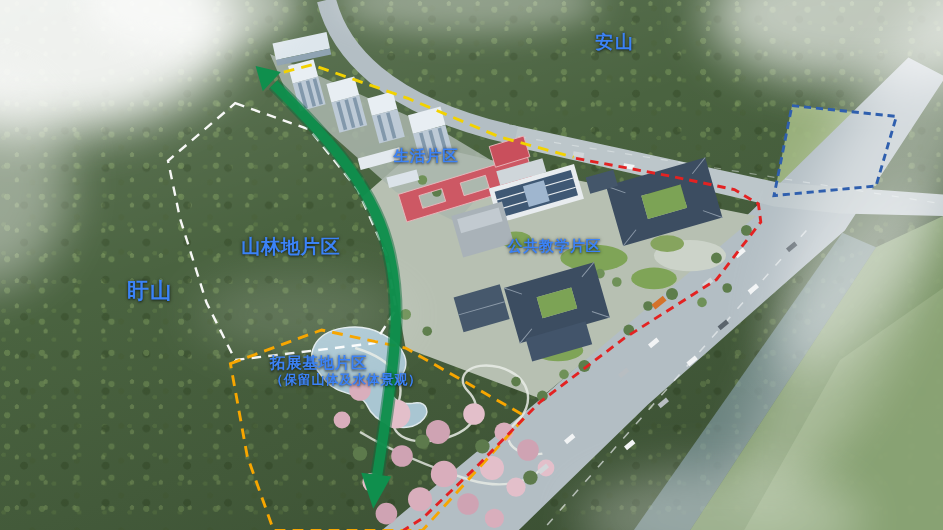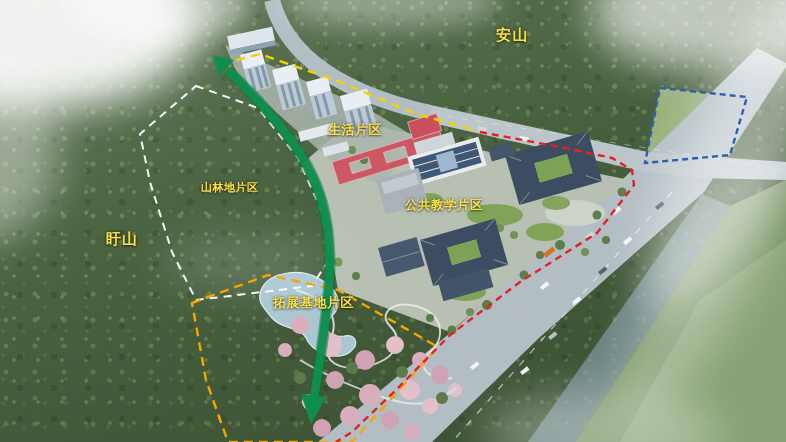--- a/index.html
+++ b/index.html
@@ -17,31 +17,31 @@
       radial-gradient(circle 4px at 27px 7px, rgba(72,96,56,.60) 0 60%, transparent 70%),
       radial-gradient(circle 3px at 3px 19px, rgba(96,124,72,.55) 0 60%, transparent 70%);
     background-size:29px 26px,34px 31px,24px 21px,37px 29px,21px 24px;
   }
   .forest::after{
     content:"";position:absolute;inset:0;
     background:linear-gradient(160deg, rgba(255,255,255,.16) 0%, rgba(255,255,255,0) 38%, rgba(18,28,16,.28) 90%);
   }
   svg.plan{position:absolute;left:0;top:0;}
   .lbl{
-    position:absolute;color:#fde047;font-weight:bold;white-space:nowrap;
+    position:absolute;color:#3b82f6;font-weight:bold;white-space:nowrap;
     text-shadow:0 0 3px rgba(0,0,0,.55),0 1px 2px rgba(0,0,0,.45);
     pointer-events:none;
   }
   #lbl-anshan   {left:496px;top:26px; font-size:15px;letter-spacing:1.5px;}
   #lbl-phase2   {left:625px;top:114px;font-size:13px;letter-spacing:.5px;}
   #lbl-living   {left:328px;top:121px;font-size:13px;letter-spacing:.5px;}
-  #lbl-forest   {left:201px;top:180px;font-size:11px;letter-spacing:.5px;}
-  #lbl-xushan   {left:106px;top:230px;font-size:15px;letter-spacing:1px;}
-  #lbl-teaching {left:405px;top:197px;font-size:12.5px;letter-spacing:.5px;}
-  #lbl-expansion{left:225px;top:295px;font-size:13px;letter-spacing:.5px;line-height:15px;margin-left:48px;}
+  #lbl-forest   {left:201px;top:196px;font-size:16px;letter-spacing:.5px;}
+  #lbl-xushan   {left:106px;top:230px;font-size:18px;letter-spacing:1px;}
+  #lbl-teaching {left:423px;top:197px;font-size:12.5px;letter-spacing:.5px;}
+  #lbl-expansion{left:225px;top:295px;font-size:13px;letter-spacing:.5px;line-height:15px;}
   #lbl-expansion .note{font-size:11px;font-weight:bold;display:block;}
 </style>
 </head>
 <body>
 
 <div class="stage">
 
   <div class="forest"></div>
 
   <svg class="plan" width="786" height="442" viewBox="0 0 786 442">
@@ -271,15 +271,16 @@
     </g>
   </svg>
 
   <div class="lbl" id="lbl-anshan">安山</div>
   <div class="lbl" id="lbl-living">生活片区</div>
   <div class="lbl" id="lbl-forest">山林地片区</div>
   <div class="lbl" id="lbl-xushan">盱山</div>
   <div class="lbl" id="lbl-teaching">公共教学片区</div>
   <div class="lbl" id="lbl-expansion">
     <span>拓展基地片区</span>
+    <span class="note">（保留山体及水体景观）</span>
   </div>
 
 </div>
 
 </body></html>

